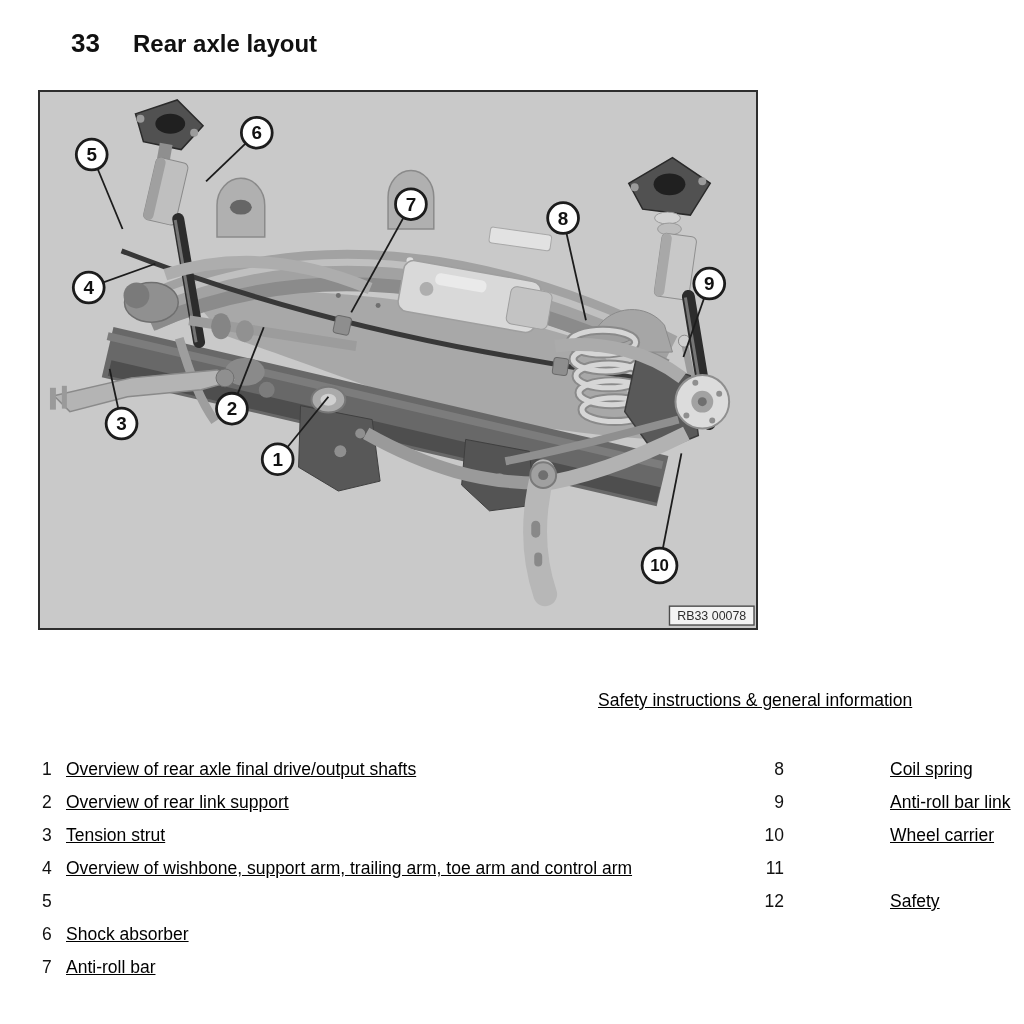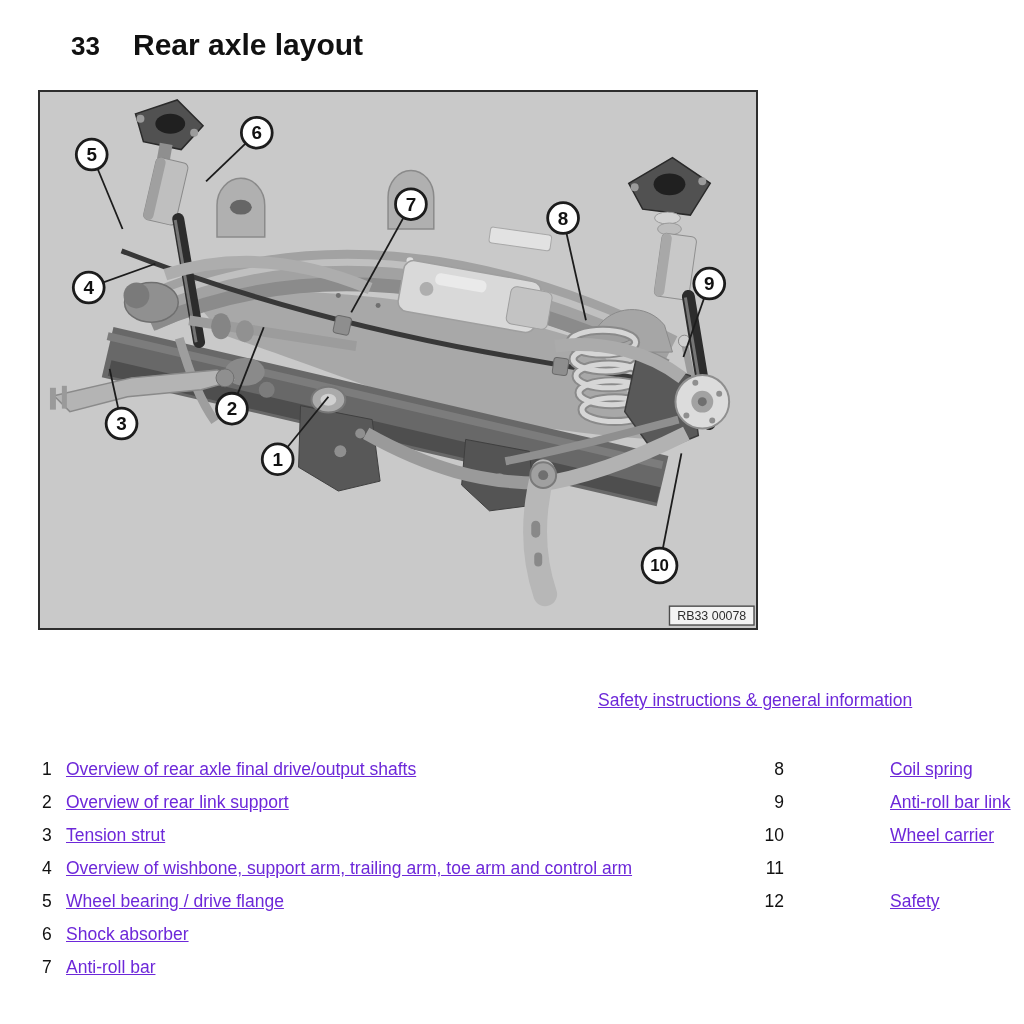--- a/index.html
+++ b/index.html
@@ -3,35 +3,35 @@
 <meta charset="utf-8">
 <style>
   html,body{margin:0;padding:0;background:#ffffff;}
   .page{
     position:relative;width:1024px;height:1024px;background:#ffffff;
     font-family:"Liberation Sans", sans-serif;color:#111111;overflow:hidden;
   }
   
   .title-row{position:absolute;left:38px;top:28px;display:flex;align-items:baseline;}
   .chapter-num{font-size:26px;font-weight:bold;width:95px;text-align:center;}
-  .page-title{font-size:30px;font-weight:bold;margin:0;}
+  .page-title{font-size:24px;font-weight:bold;margin:0;}
   
   .figure-box{
     position:absolute;left:38px;top:90px;width:720px;height:540px;
     border:2px solid #2e2e2e;background:#c9c9c9;box-sizing:border-box;margin:0;
   }
   .fig-svg{display:block;width:100%;height:100%;}
   .fig-svg text{font-family:"Liberation Sans", sans-serif;}
   .callout text{font-size:19px;font-weight:bold;fill:#111;}
   .callout circle{fill:#ffffff;stroke:#1c1c1c;stroke-width:2.8;}
   .callout line{stroke:#1c1c1c;stroke-width:1.8;}
   .figref text{font-size:12.5px;fill:#2e2e2e;font-weight:normal;}
   
   .safety-wrap{position:absolute;left:598px;top:690px;font-size:17.5px;}
-  a.doclink{color:#6d28d9;text-decoration:underline;cursor:pointer;}
+  a.doclink{color:#000000;text-decoration:underline;cursor:pointer;}
   
   .legend-left{position:absolute;left:42px;top:753px;font-size:17.5px;}
   .legend-right{position:absolute;left:760px;top:753px;font-size:17.5px;}
   .lrow{display:flex;height:33px;line-height:33px;align-items:baseline;}
   .legend-left .lnum{width:24px;color:#111;}
   .legend-right .lnum{width:24px;text-align:right;color:#111;}
   .legend-right .llink{margin-left:106px;white-space:nowrap;text-align:right;}
   .legend-left .llink{white-space:nowrap;}
 </style>
 </head>
@@ -261,21 +261,20 @@
     <div class="lrow">
       <span class="lnum">3</span>
       <a class="doclink llink">Tension strut</a>
     </div>
     <div class="lrow">
       <span class="lnum">4</span>
       <a class="doclink llink">Overview of wishbone, support arm, trailing arm, toe arm and control arm</a>
     </div>
     <div class="lrow">
       <span class="lnum">5</span>
-      <a class="doclink llink">Wheel bearing / drive flange</a>
     </div>
     <div class="lrow">
       <span class="lnum">6</span>
       <a class="doclink llink">Shock absorber</a>
     </div>
     <div class="lrow">
       <span class="lnum">7</span>
       <a class="doclink llink">Anti-roll bar</a>
     </div>
   </div>

